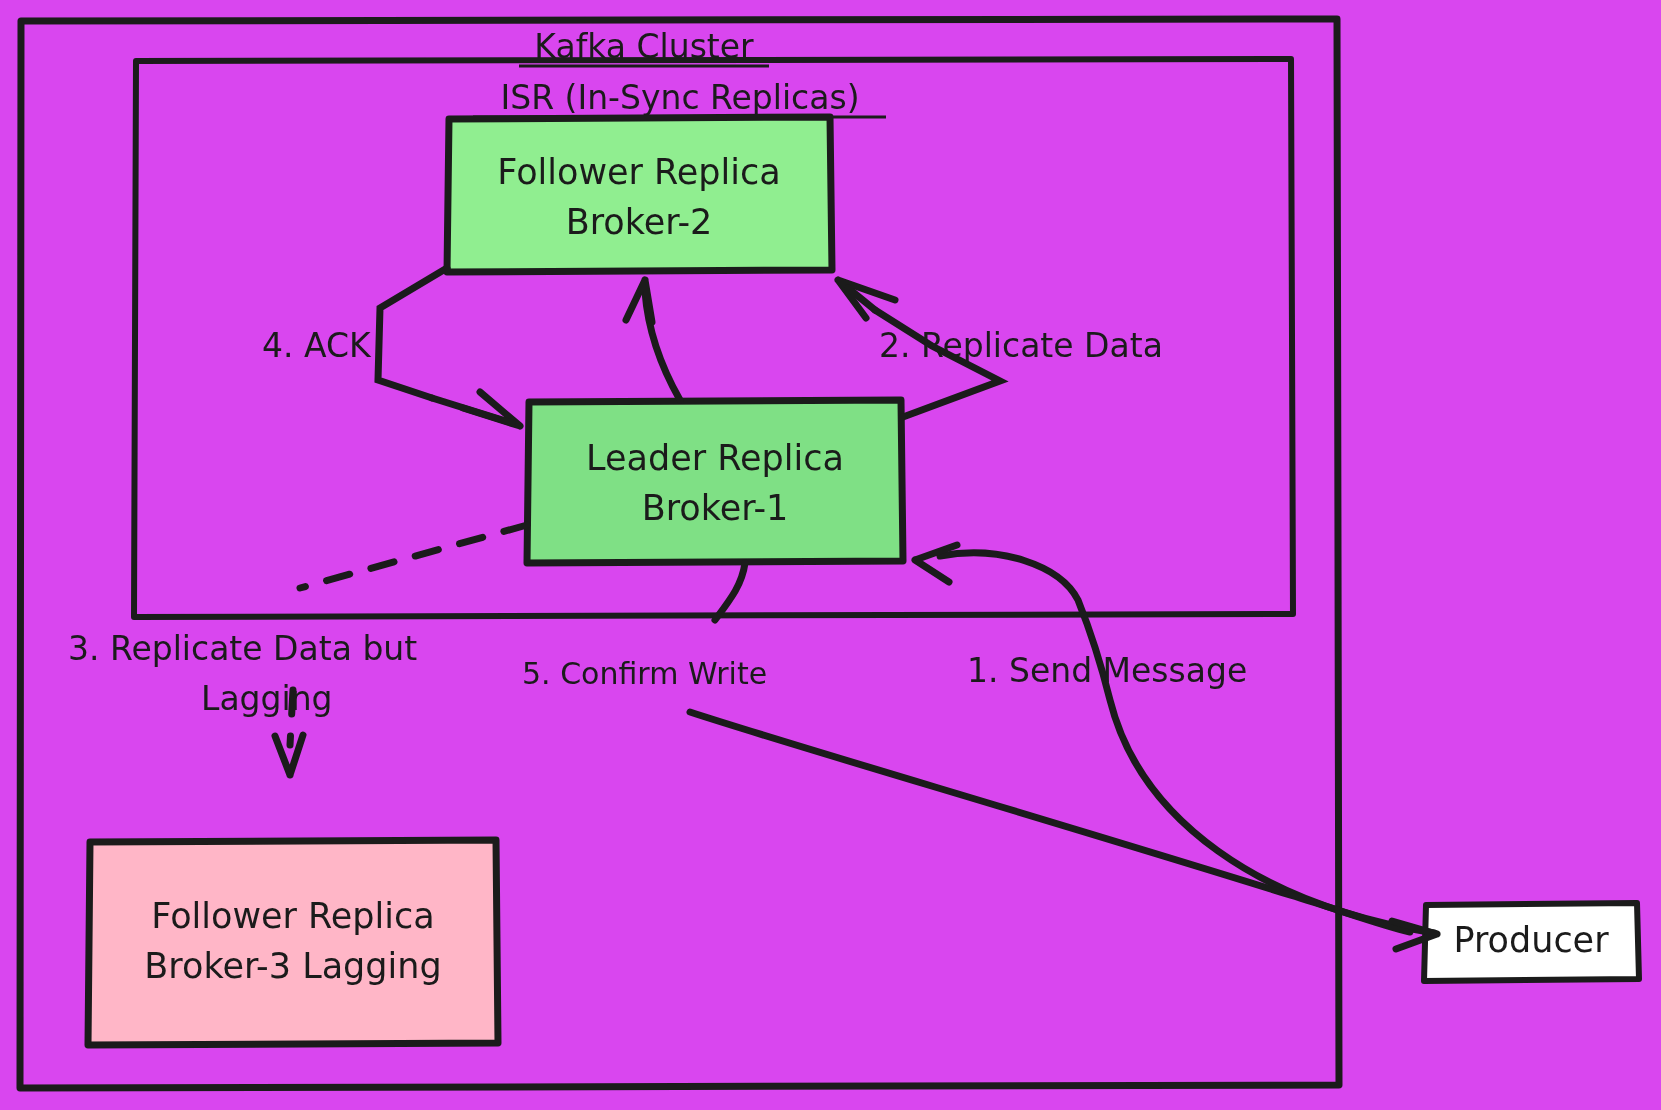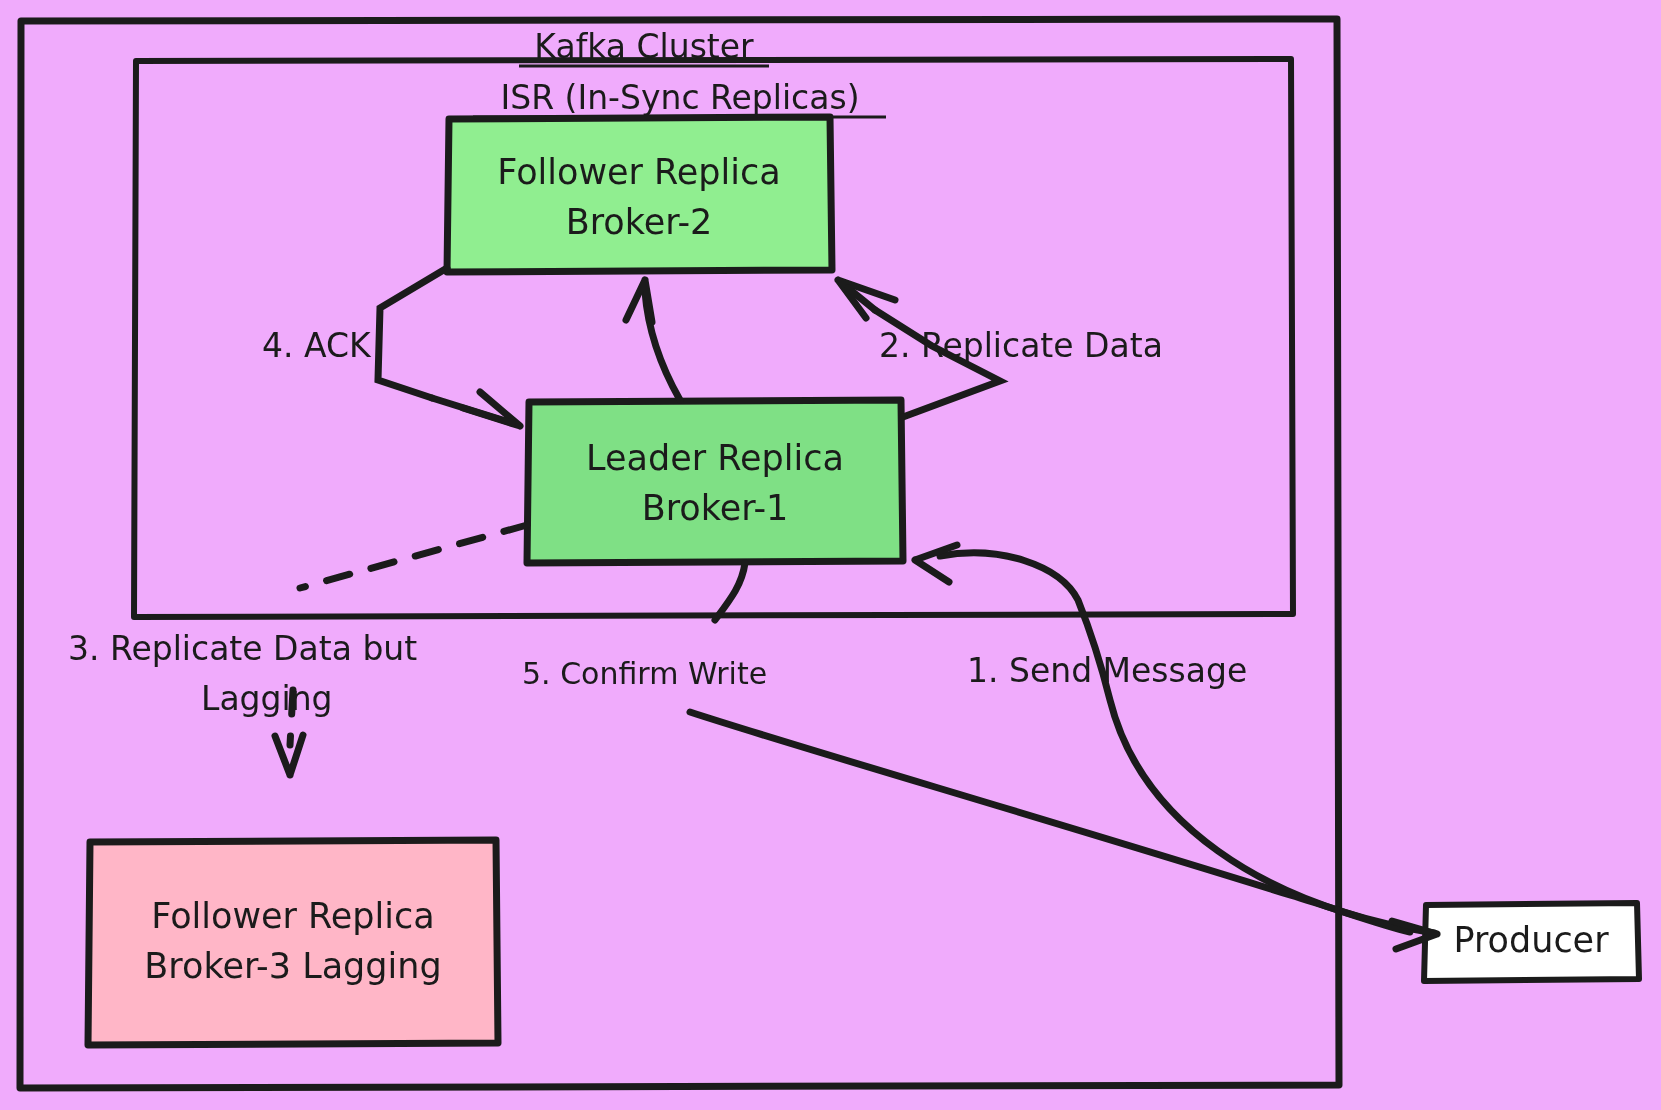--- a/index.html
+++ b/index.html
@@ -7,21 +7,21 @@
     padding: 0;
     background: #ffffff;
   }
   body {
     font-family: "DejaVu Sans", sans-serif;
   }
   #canvas {
     position: relative;
     width: 1661px;
     height: 1110px;
-    background: #f0abfc;
+    background: #d946ef;
     overflow: hidden;
   }
   svg#diagram {
     position: absolute;
     left: 0;
     top: 0;
     width: 1661px;
     height: 1110px;
   }
   .hand {

